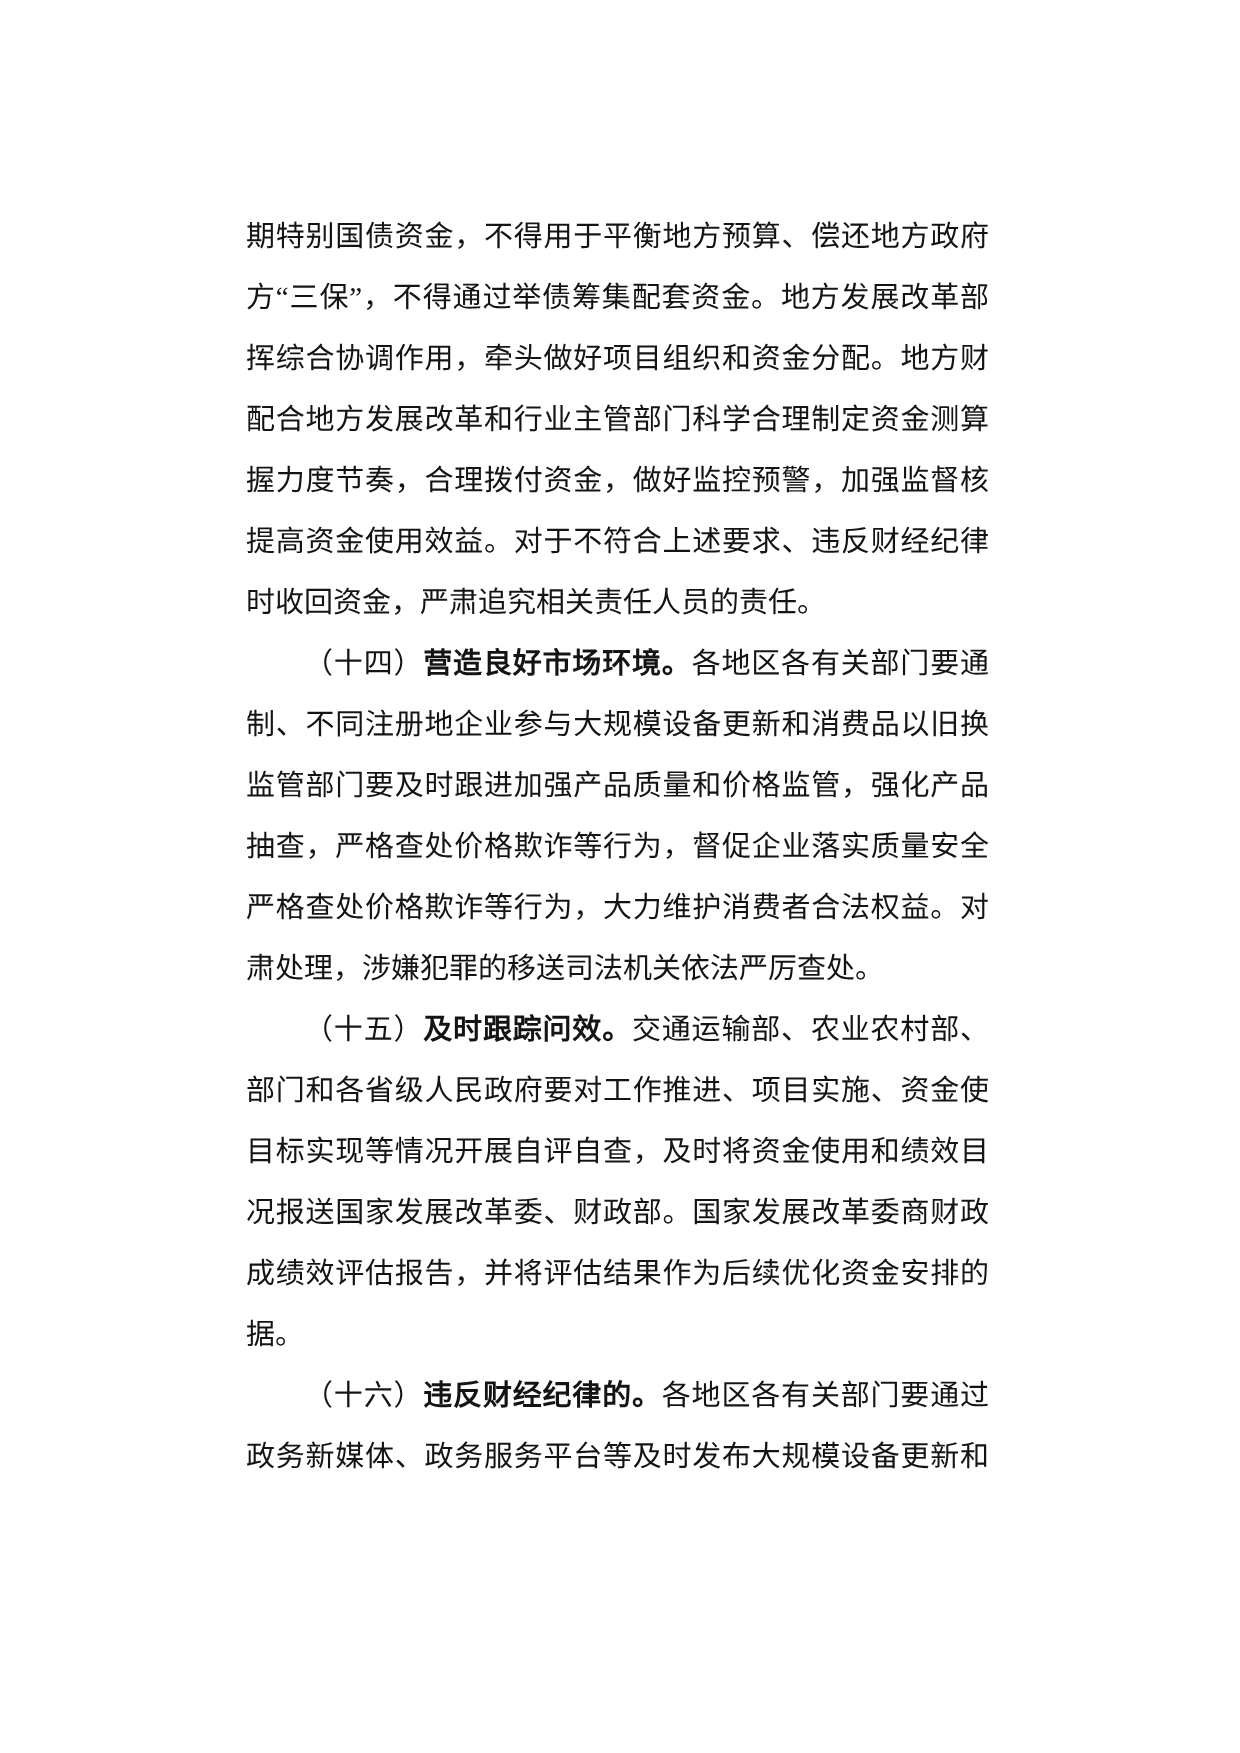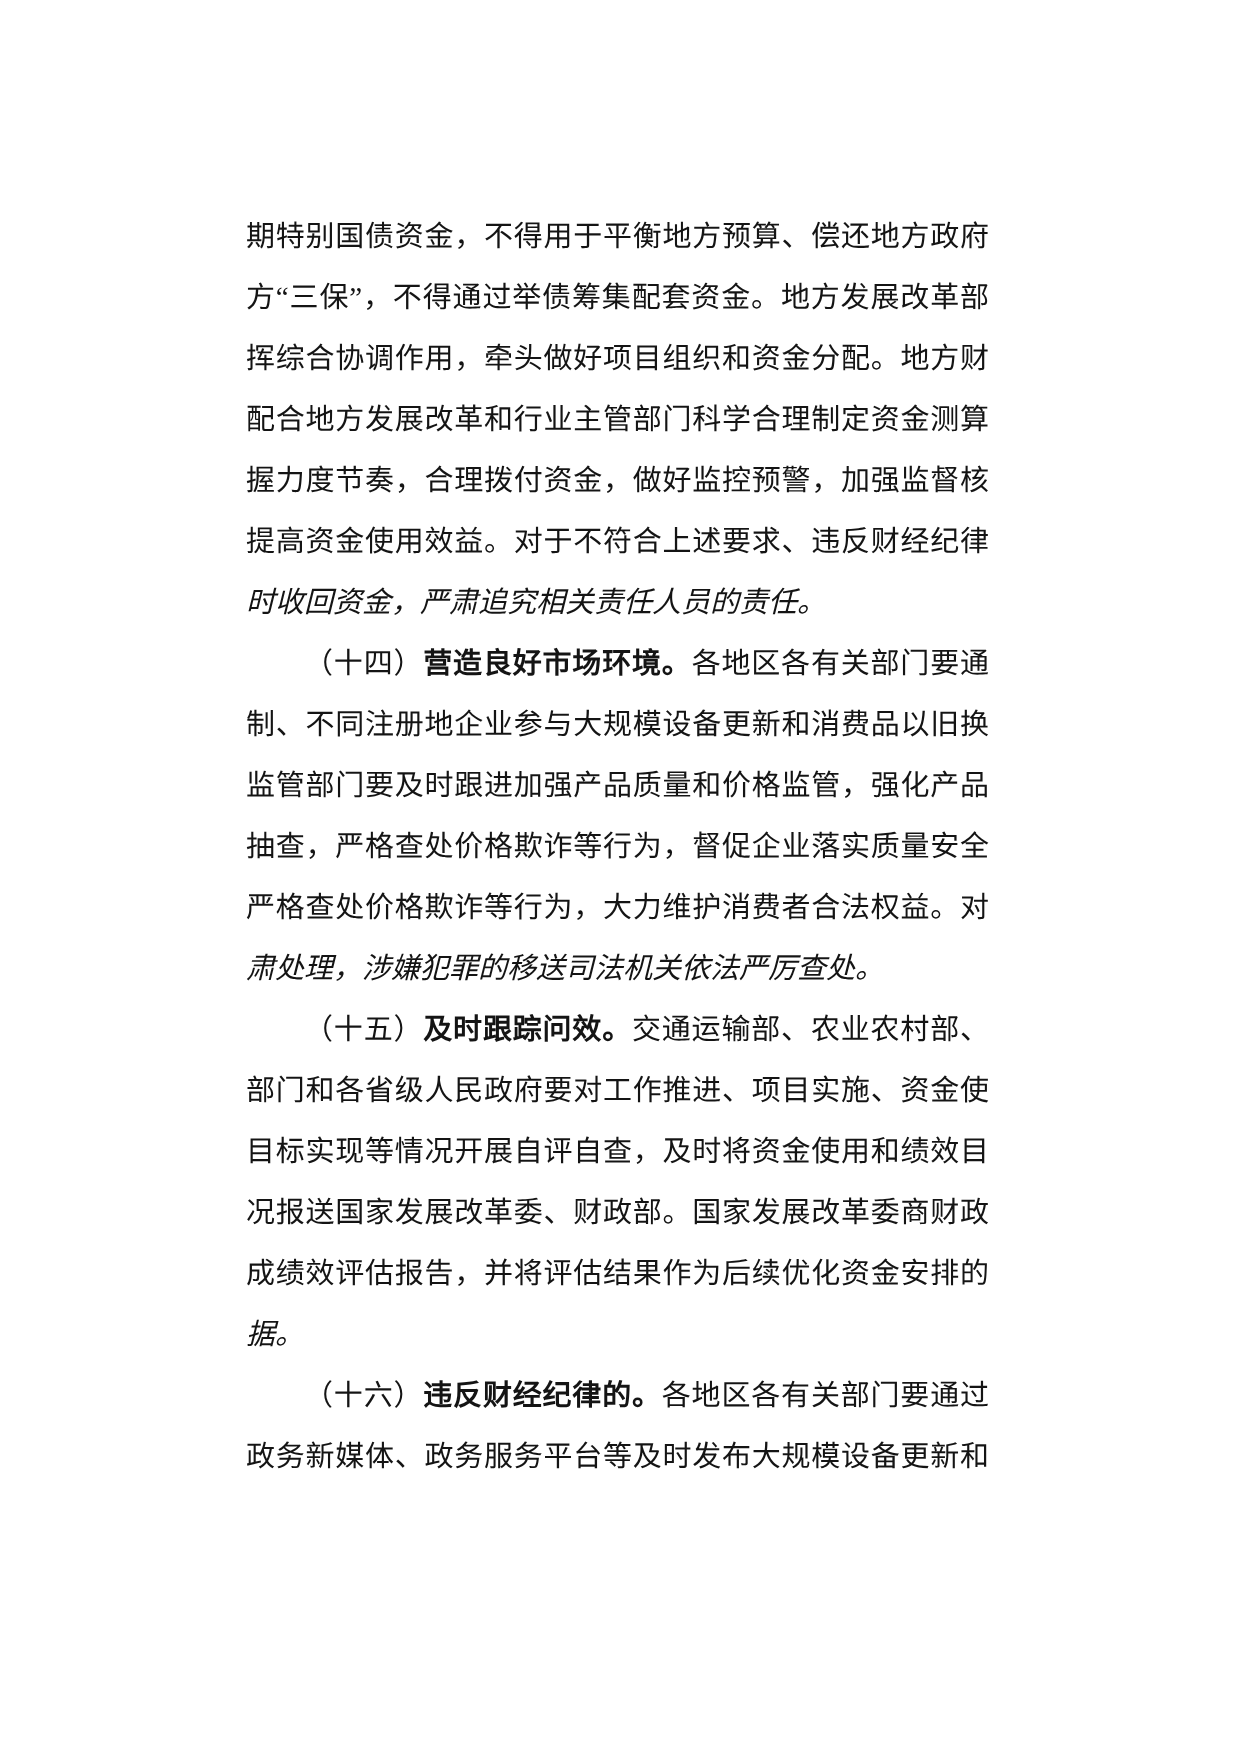--- a/index.html
+++ b/index.html
@@ -24,21 +24,20 @@
     font-size: 29px;
     line-height: 61px;
     height: 61px;
     text-align: justify;
     text-align-last: justify;
     overflow: hidden;
   }
   .doc-line.para-end {
     text-align: left;
     text-align-last: left;
-    font-style: italic;
   }
   .doc-line.indent {
     text-indent: 2em;
   }
   .seg-bold {
     font-weight: 700;
   }
 </style>
 </head>
 <body>

